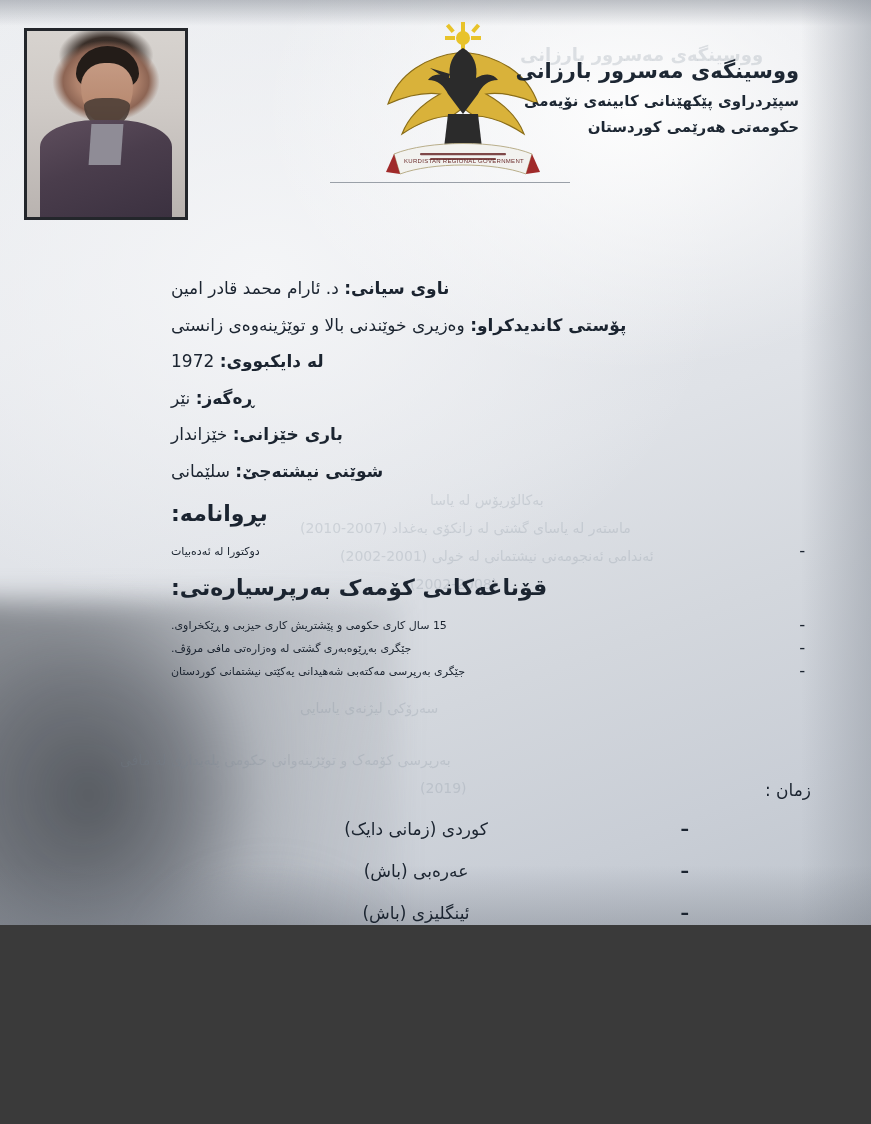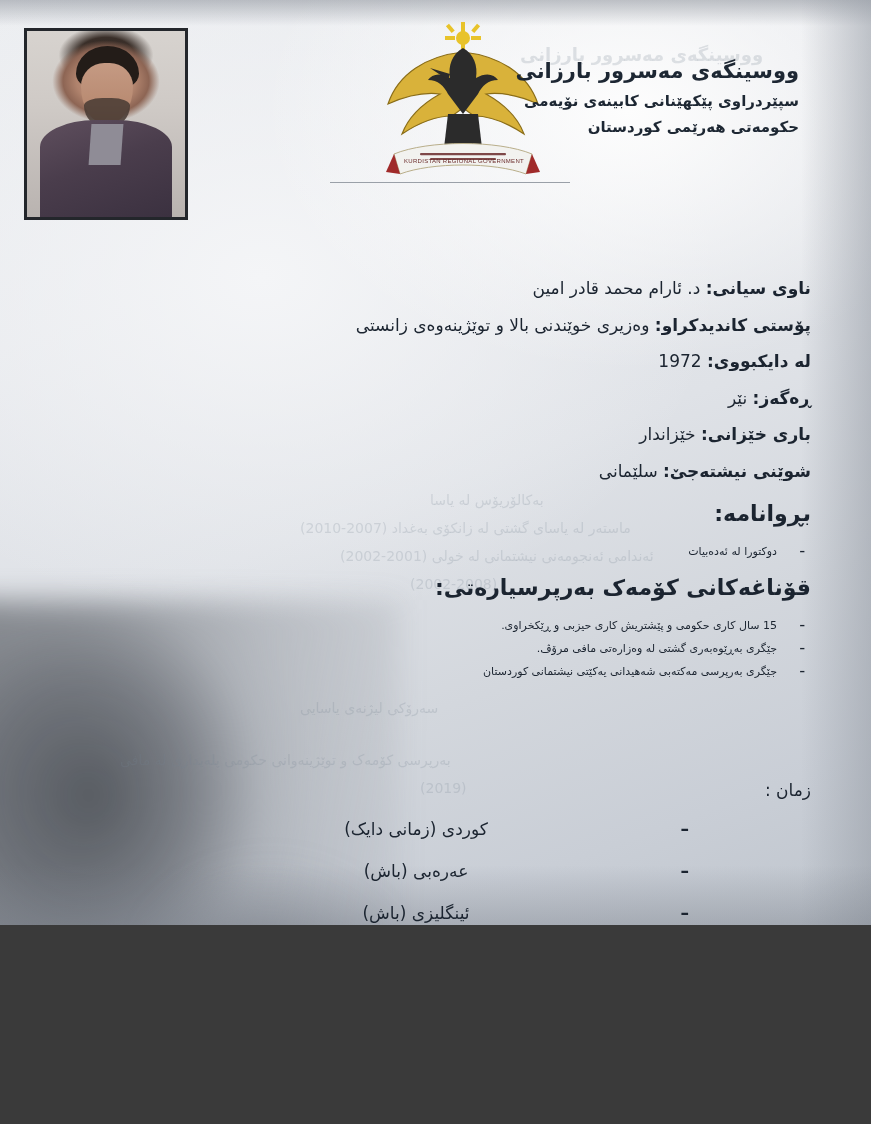--- a/index.html
+++ b/index.html
@@ -185,21 +185,21 @@
     pointer-events: none;
   }
 
   
   .body-block {
     position: absolute;
     right: 60px;
     top: 270px;
     width: 640px;
     direction: rtl;
-    text-align: right;
+    text-align: left;
     color: #1b2430;
     font-family: "DejaVu Sans", sans-serif;
   }
   .field {
     font-size: 17px;
     line-height: 2.15;
     white-space: nowrap;
   }
   .field b {
     font-weight: bold;

